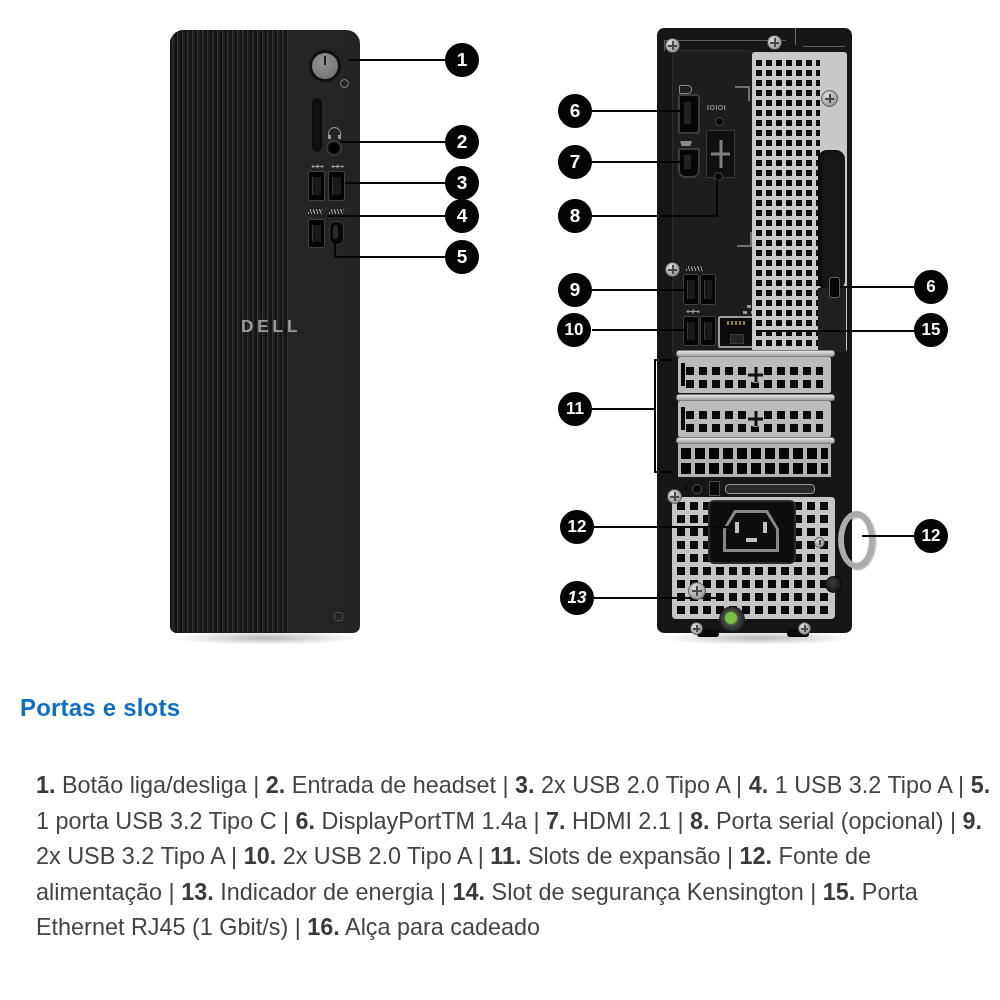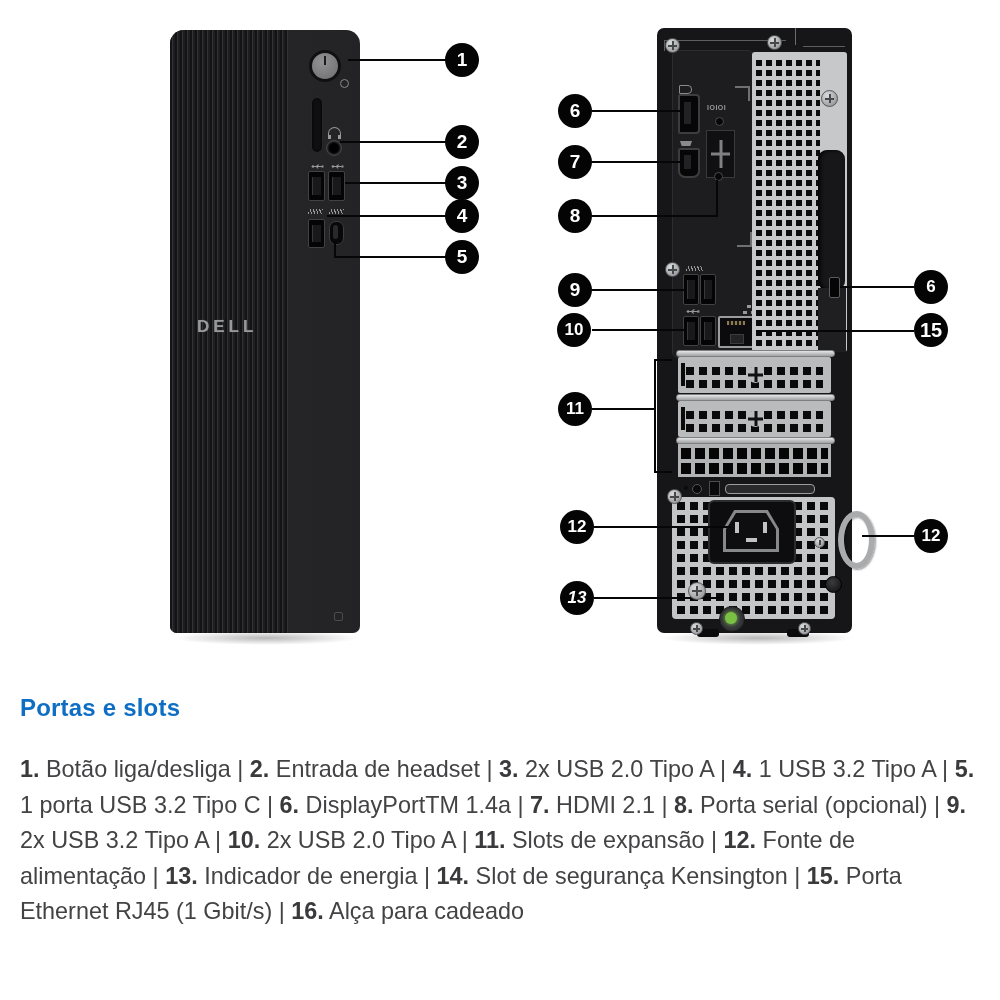--- a/index.html
+++ b/index.html
@@ -33,21 +33,21 @@
   
   .usbA{position:absolute;background:#040404;border:1px solid #424244;border-radius:2px}
   .usbA .t{position:absolute;left:3px;right:3px;top:5px;bottom:5px;background:#19191b;border-left:1px solid #38383a}
   .rail{position:absolute;height:5px;border-radius:3px;background:linear-gradient(#e4e6e8,#9fa1a3);border:1px solid #7d7f81}
   .cross{position:absolute;width:17px;height:17px;border-radius:50%;background:#b9bbbd;z-index:4}
   .cross .v{position:absolute;left:50%;top:1px;bottom:1px;width:3px;background:#111;transform:translateX(-50%)}
   .cross .h{position:absolute;top:50%;left:1px;right:1px;height:3px;background:#111;transform:translateY(-50%)}
   .mark{height:5px;background-image:repeating-linear-gradient(70deg,#96989a 0 1px,transparent 1px 3px)}
   .corner{position:absolute;width:13px;height:13px;z-index:5}
   h2{position:absolute;left:20px;top:694px;margin:0;font-size:24px;color:#0d6ec4;letter-spacing:.2px}
-  #legend{position:absolute;left:20px;top:752px;width:958px;margin:0;font-size:23.4px;line-height:35.5px;color:#434345}
+  #legend{position:absolute;left:20px;top:752px;width:958px;margin:16px;font-size:23.4px;line-height:35.5px;color:#434345}
   #legend strong{color:#3a3a3c}
 </style>
 </head>
 <body>
 
 <div class="fig">
 
   <div class="abs" style="left:170px;top:30px;width:190px;height:603px;background:linear-gradient(90deg,#29292b,#232325);border-radius:14px 14px 7px 7px;">
     <div class="abs" style="left:0;top:0;width:118px;height:100%;border-radius:14px 0 0 7px;
                 background:repeating-linear-gradient(90deg,#131315 0 2px,#333335 2px 3px,#1e1e20 3px 5px);"></div>
@@ -86,21 +86,21 @@
     <div class="mark abs" style="left:138px;top:179px;width:15px;"></div>
     <div class="mark abs" style="left:159px;top:179px;width:15px;"></div>
     <div class="usbA" style="left:138px;top:189px;width:15px;height:27px;">
         <div class="t"></div>
       </div>
     <div class="abs" style="left:159px;top:191px;width:13px;height:22px;border-radius:7px;background:#080808;border:1px solid #3c3c3e;">
       <div class="abs" style="left:3px;top:3px;width:5px;height:14px;border-radius:3px;background:#29292b;"></div>
     </div>
 
     <div class="abs" style="left:27px;top:287px;width:70px;color:#97999b;font-weight:bold;font-size:17px;letter-spacing:4px;text-shadow:0 0 1px #555;">
-      <span style="display:inline-block;">DELL</span>
+      <span style="display:inline-block;padding-left:44px;">DELL</span>
     </div>
 
     <div class="abs" style="left:164px;top:582px;width:7px;height:7px;border:1px solid #4c4c4e;border-radius:2px;"></div>
   </div>
   <div class="abs" style="left:172px;top:631px;width:188px;height:14px;background:radial-gradient(ellipse at center,rgba(0,0,0,.28),rgba(0,0,0,0) 70%);"></div>
 
   <div class="abs" style="left:657px;top:28px;width:195px;height:605px;background:#161618;border-radius:7px;">
 
     <div class="abs" style="left:7px;top:12px;width:122px;height:1px;background:#5c5e60;"></div>
     <div class="abs" style="left:7px;top:12px;width:1px;height:11px;background:#5c5e60;"></div>
@@ -310,21 +310,21 @@
     </div>
   <div class="co" style="left:560px;top:510px;font-size:17px;">
       <span>12</span>
     </div>
   <div class="co" style="left:560px;top:581px;font-size:17px;font-style:italic;">
       <span>13</span>
     </div>
   <div class="co" style="left:914px;top:270px;font-size:17px;">
       <span>6</span>
     </div>
-  <div class="co" style="left:914px;top:313px;font-size:20px;">
+  <div class="co" style="left:914px;top:313px;font-size:17px;">
       <span>15</span>
     </div>
   <div class="co" style="left:914px;top:519px;font-size:17px;">
       <span>12</span>
     </div>
 </div>
 
 <h2>Portas e slots</h2>
 <p id="legend"><strong>1.</strong><span> Botão liga/desliga</span><span> | </span><strong>2.</strong><span> Entrada de headset</span><span> | </span><strong>3.</strong><span> 2x USB 2.0 Tipo A</span><span> | </span><strong>4.</strong><span> 1 USB 3.2 Tipo A</span><span> | </span><strong>5.</strong><span> 1 porta USB 3.2 Tipo C</span><span> | </span><strong>6.</strong><span> DisplayPortTM 1.4a</span><span> | </span><strong>7.</strong><span> HDMI 2.1</span><span> | </span><strong>8.</strong><span> Porta serial (opcional)</span><span> | </span><strong>9.</strong><span> 2x USB 3.2 Tipo A</span><span> | </span><strong>10.</strong><span> 2x USB 2.0 Tipo A</span><span> | </span><strong>11.</strong><span> Slots de expansão</span><span> | </span><strong>12.</strong><span> Fonte de alimentação</span><span> | </span><strong>13.</strong><span> Indicador de energia</span><span> | </span><strong>14.</strong><span> Slot de segurança Kensington</span><span> | </span><strong>15.</strong><span> Porta Ethernet RJ45 (1 Gbit/s)</span><span> | </span><strong>16.</strong><span> Alça para cadeado</span></p>
 

